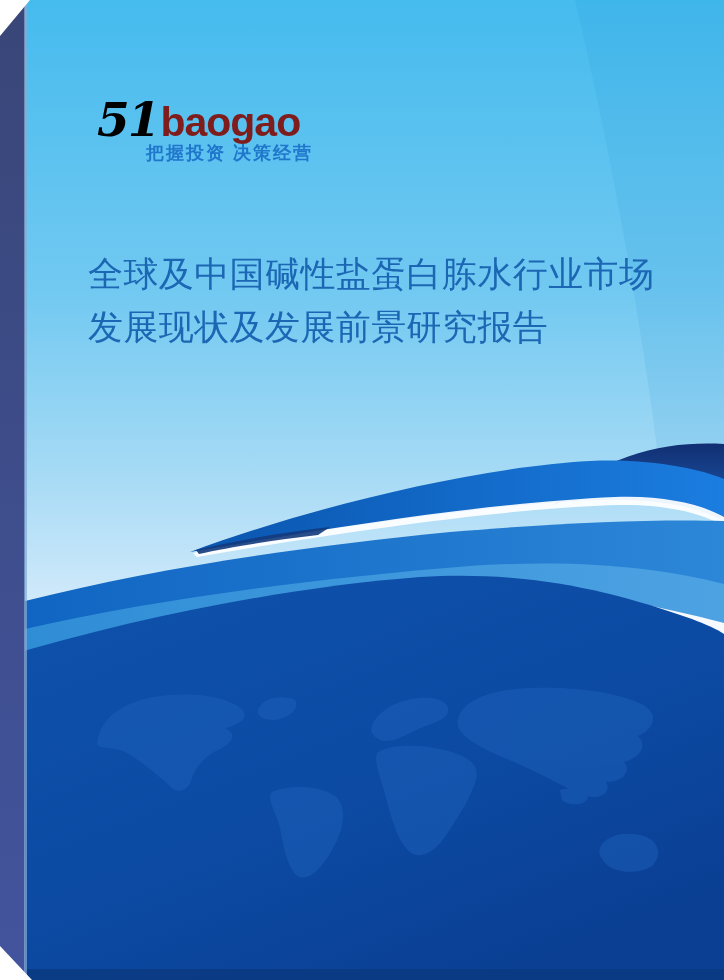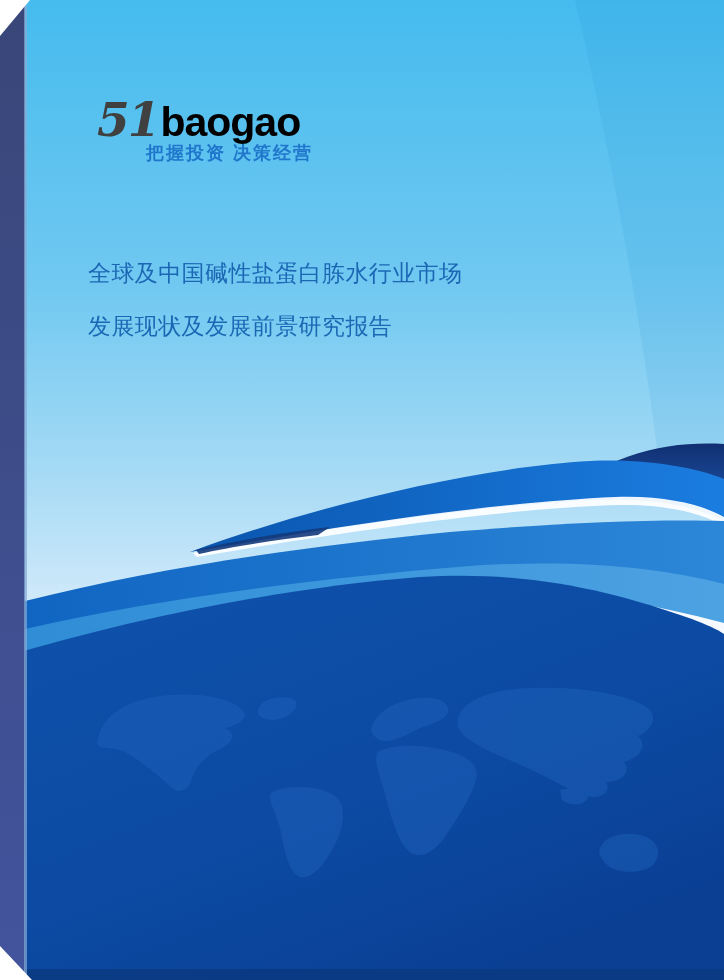--- a/index.html
+++ b/index.html
@@ -12,38 +12,38 @@
   }
   .cover svg{position:absolute;left:0;top:0;display:block;}
   
   .logo{
     position:absolute;left:97px;top:96px;
     white-space:nowrap;line-height:1;
   }
   .logo-num{
     font-family:"DejaVu Serif","Liberation Serif",serif;
     font-style:italic;font-weight:700;
-    font-size:47px;color:#404040;
+    font-size:47px;color:#000000;
     letter-spacing:-2px;
     margin-top:40px;
   }
   .logo-word{
     font-family:"Liberation Sans","DejaVu Sans",sans-serif;
-    font-weight:700;font-size:41px;color:#000000;
+    font-weight:700;font-size:41px;color:#7f1d1d;
     letter-spacing:-1px;margin-left:2px;
   }
   .tagline{
     position:absolute;left:146px;top:141px;
     font-size:18px;font-weight:700;color:#1f76cb;
     letter-spacing:2px;white-space:nowrap;
   }
   
   .title{
     position:absolute;left:88px;top:247px;
-    font-size:23px;line-height:53px;
+    font-size:35px;line-height:53px;
     font-weight:500;color:#1b67b4;
     letter-spacing:0.4px;white-space:nowrap;
   }
 </style>
 </head>
 <body>
 
 <div class="cover">
 
   <svg width="724" height="980" viewBox="0 0 724 980" aria-hidden="true">

